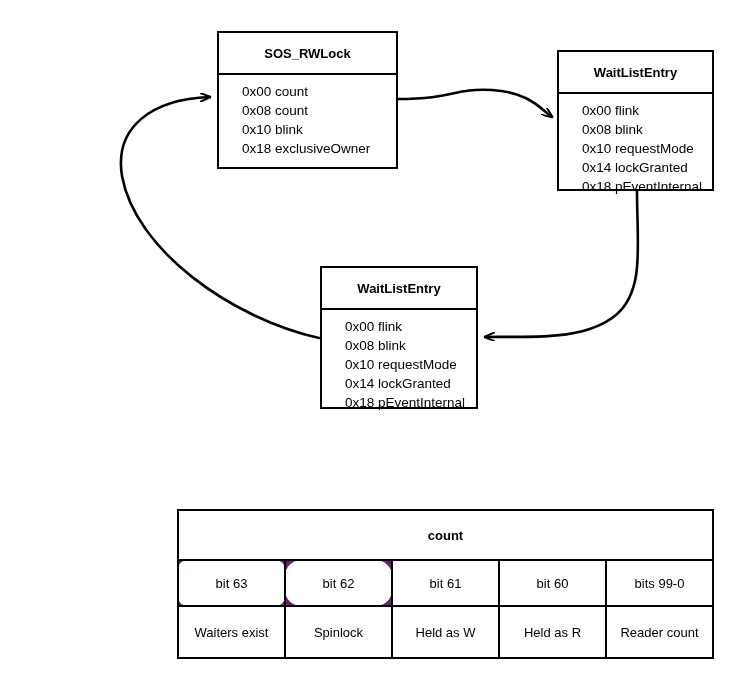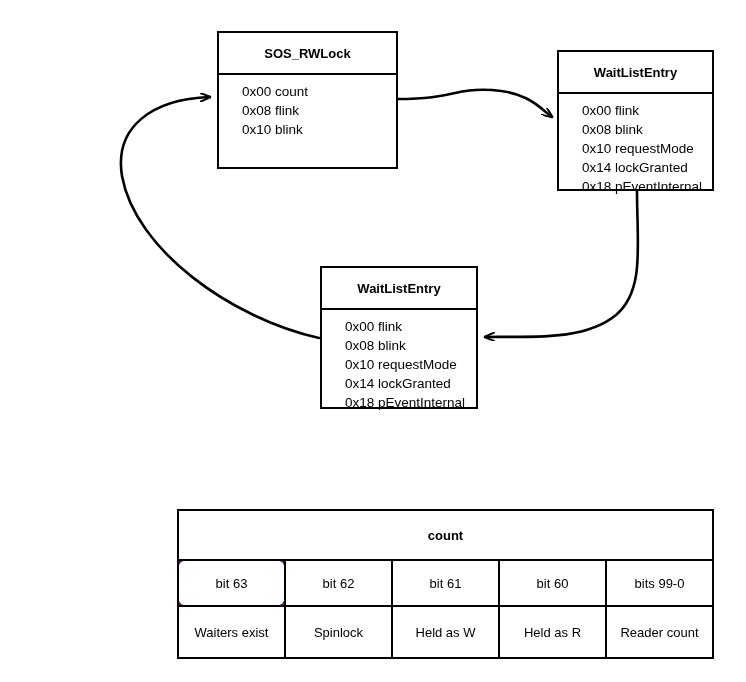--- a/index.html
+++ b/index.html
@@ -98,22 +98,23 @@
 
     <path d="M 637 191 C 637 245, 645 290, 616 315 C 583 342, 528 336, 485 337" fill="none" stroke="#000" stroke-width="2.6" stroke-linecap="round" marker-end="url(#arrowhead)"></path>
 
     <path d="M 319 338 C 230 318, 135 249, 122 176 C 114 127, 152 99, 210 97" fill="none" stroke="#000" stroke-width="2.6" stroke-linecap="round" marker-end="url(#arrowhead)"></path>
   </svg>
 
   <div class="struct-box" style="left:217px; top:31px; width:181px; height:138px;">
     <div class="struct-title">SOS_RWLock</div>
     <div class="struct-fields">
       <div class="struct-field">0x00 count</div>
-      <div class="struct-field">0x08 flink</div>
+      <div class="struct-field">0x08 count</div>
       <div class="struct-field">0x10 blink</div>
+      <div class="struct-field">0x18 exclusiveOwner</div>
     </div>
   </div>
 
   <div class="struct-box" style="left:557px; top:50px; width:157px; height:141px;">
     <div class="struct-title">WaitListEntry</div>
     <div class="struct-fields">
       <div class="struct-field">0x00 flink</div>
       <div class="struct-field">0x08 blink</div>
       <div class="struct-field">0x10 requestMode</div>
       <div class="struct-field">0x14 lockGranted</div>
@@ -132,21 +133,21 @@
     </div>
   </div>
 
   <table class="bit-table" style="left:177px; top:509px; width:537px;">
     <tbody>
       <tr>
         <td class="head-cell" colspan="5">count</td>
       </tr>
       <tr>
         <td class="bit-cell" style="width:104px;border-radius:9px;">bit 63</td>
-        <td class="bit-cell" style="width:80px;">bit 62</td>
+        <td class="bit-cell" style="width:80px;border-radius:16px;">bit 62</td>
         <td class="bit-cell" style="width:107px;">bit 61</td>
         <td class="bit-cell" style="width:105px;">bit 60</td>
         <td class="bit-cell" style="width:141px;">bits 99-0</td>
       </tr>
       <tr>
         <td class="meaning-cell">Waiters exist</td>
         <td class="meaning-cell">Spinlock</td>
         <td class="meaning-cell">Held as W</td>
         <td class="meaning-cell">Held as R</td>
         <td class="meaning-cell">Reader count</td>

